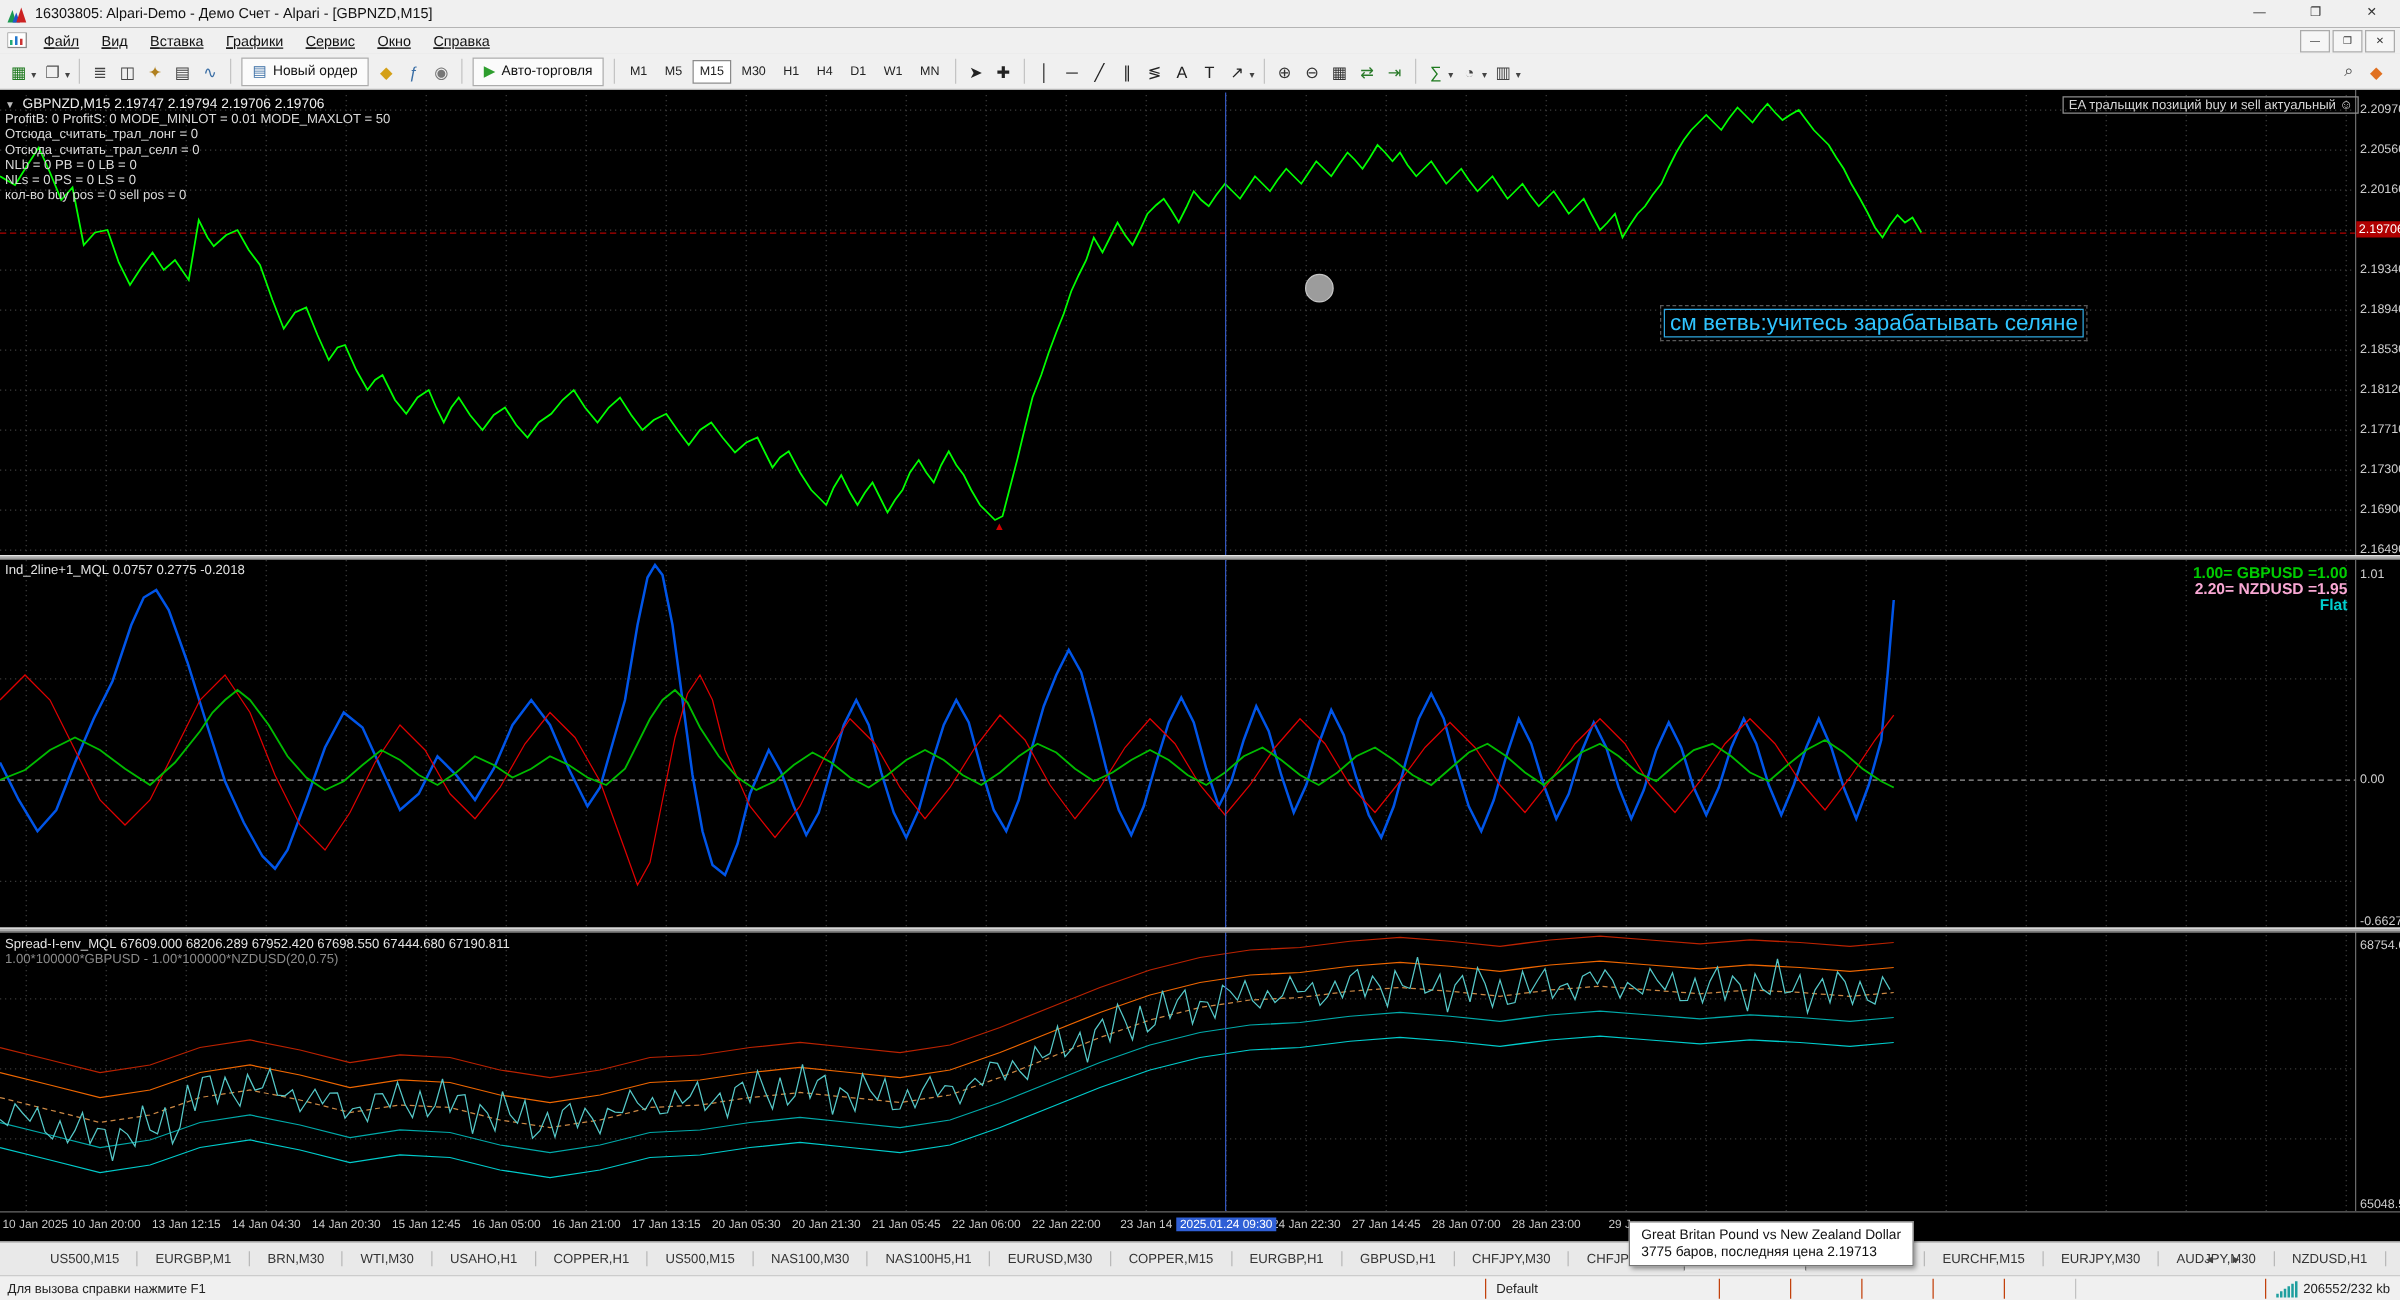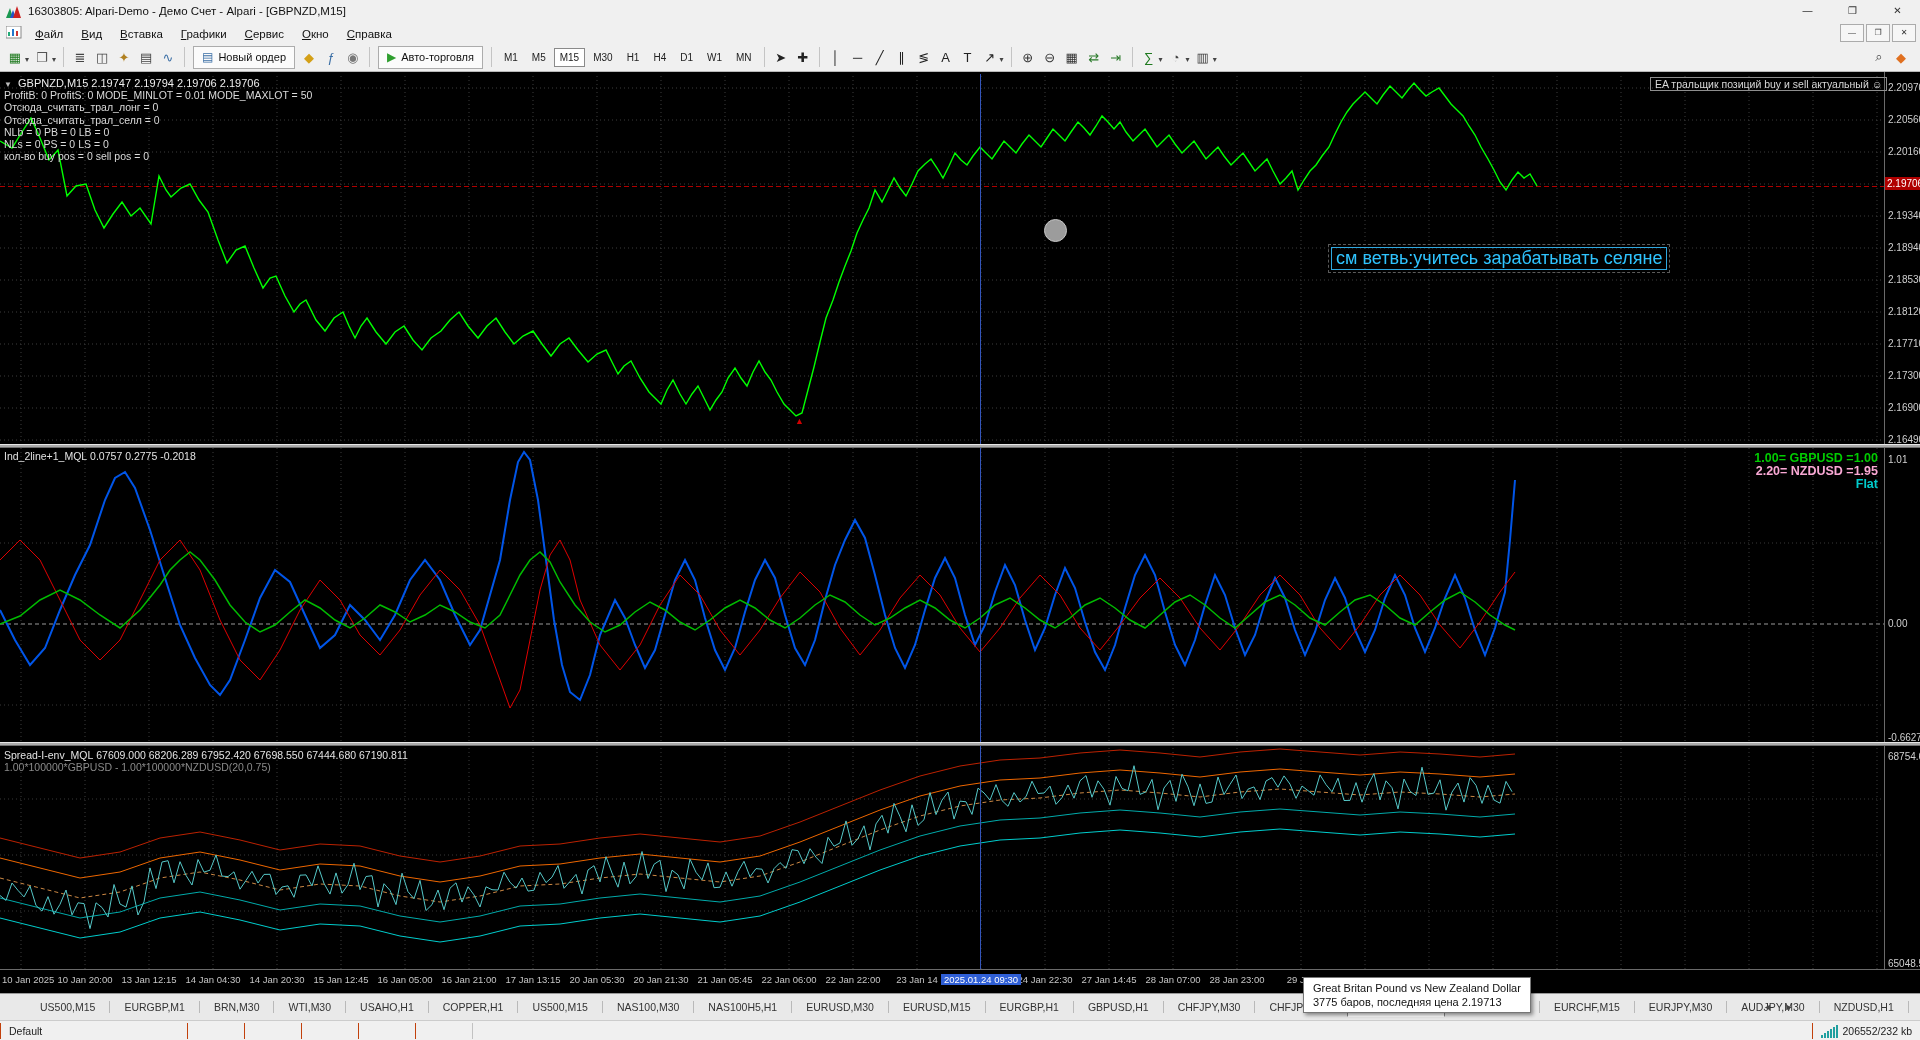--- a/index.html
+++ b/index.html
@@ -6,21 +6,21 @@
   .screen{position:relative;width:1920px;height:1040px;overflow:hidden;background:#000;
           font-family:"Liberation Sans",sans-serif;}
   
   .titlebar{position:absolute;top:0;left:0;width:1920px;height:22px;background:#F0F0F0;
             display:flex;align-items:center;z-index:20;}
   .title-text{font-size:11.5px;color:#111;margin-left:5px;white-space:nowrap;}
   .win-controls{margin-left:auto;display:flex;height:22px;}
   .win-btn{width:45px;height:22px;text-align:center;line-height:22px;font-size:10px;color:#333;}
   .menubar{position:absolute;top:22px;left:0;width:1920px;height:21px;background:#F0F0F0;
            border-bottom:1px solid #DCDCDC;display:flex;align-items:center;z-index:20;}
-  .menu-item{font-size:11.5px;color:#111;padding:0 9px;display:inline-block;}
+  .menu-item{font-size:11.5px;color:#111;padding:0 9px;display:inline-block;text-decoration:underline;}
   .menu-item::first-letter{text-decoration:underline;}
   .mdi-controls{margin-left:auto;display:flex;margin-right:4px;}
   .mdi-btn{width:22px;height:16px;border:1px solid #ABABAB;background:#F6F6F6;font-size:8px;
            color:#333;text-align:center;line-height:15px;margin-left:2px;}
   .toolbar{position:absolute;top:43px;left:0;width:1920px;height:29px;background:#F0F0F0;
            border-bottom:1px solid #B8B8B8;display:flex;align-items:center;z-index:20;padding-left:4px;box-sizing:border-box;}
   .tb-icon{min-width:20px;height:20px;display:inline-flex;align-items:center;justify-content:center;
            font-size:13px;margin:0 1px;}
   .tb-dd{font-size:8px;color:#444;margin:4px 2px 0 -1px;}
   .tb-sep{width:1px;height:20px;background:#C4C4C4;margin:0 5px;}
@@ -348,39 +348,40 @@
         <span class="tab">US500,M15</span>
         <span class="tab">EURGBP,M1</span>
         <span class="tab">BRN,M30</span>
         <span class="tab">WTI,M30</span>
         <span class="tab">USAHO,H1</span>
         <span class="tab">COPPER,H1</span>
         <span class="tab">US500,M15</span>
         <span class="tab">NAS100,M30</span>
         <span class="tab">NAS100H5,H1</span>
         <span class="tab">EURUSD,M30</span>
-        <span class="tab">EURUSD,M15</span>
+        <span class="tab">COPPER,M15</span>
         <span class="tab">EURGBP,H1</span>
         <span class="tab">GBPUSD,H1</span>
         <span class="tab">CHFJPY,M30</span>
         <span class="tab">CHFJPY,M15</span>
         <span class="tab active">GBPNZD,M15</span>
         <span class="tab">CADCHF,M15</span>
         <span class="tab">EURCHF,M15</span>
         <span class="tab">EURJPY,M30</span>
         <span class="tab">AUDJPY,M30</span>
         <span class="tab">NZDUSD,H1</span>
       </span>
     <span class="tab-arrows">
       <span>◄</span>
       <span>►</span>
     </span>
   </div>
 
   <div class="statusbar">
+    <div class="sb-help">Для вызова справки нажмите F1</div>
     <div class="sb-seg sb-profile">
         <span>Default</span>
       </div>
     <div class="sb-seg sb-empty"></div>
     <div class="sb-seg sb-empty"></div>
     <div class="sb-seg sb-empty"></div>
     <div class="sb-seg sb-empty"></div>
     <div class="sb-seg sb-empty"></div>
     <div class="sb-spacer"></div>
     <div class="sb-seg">

